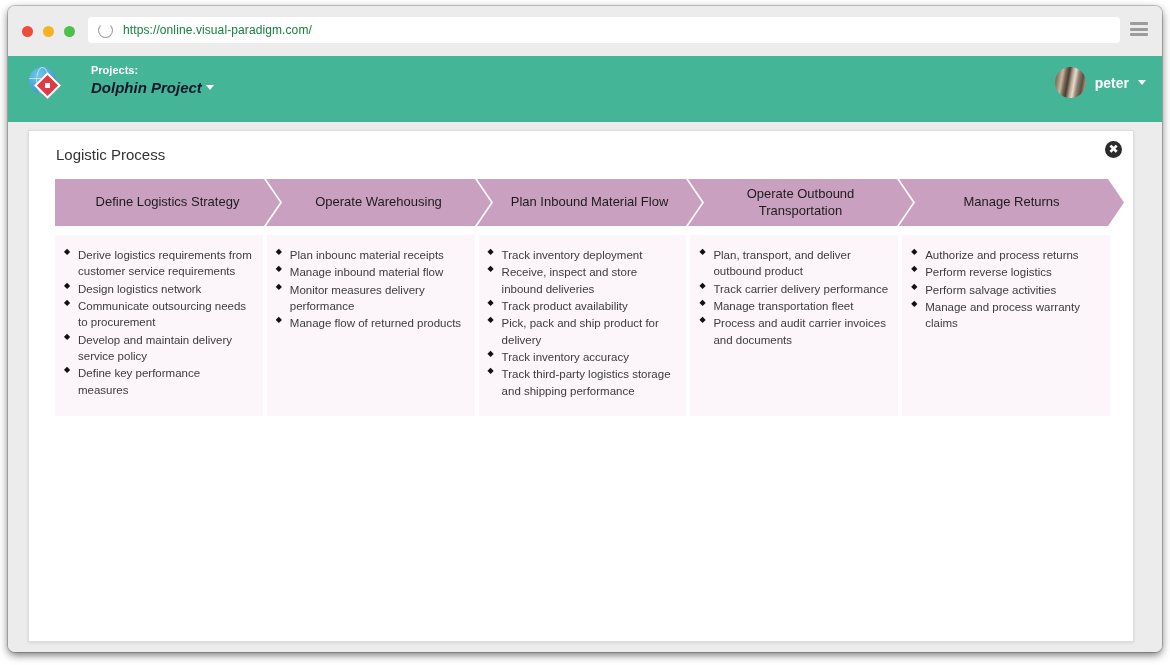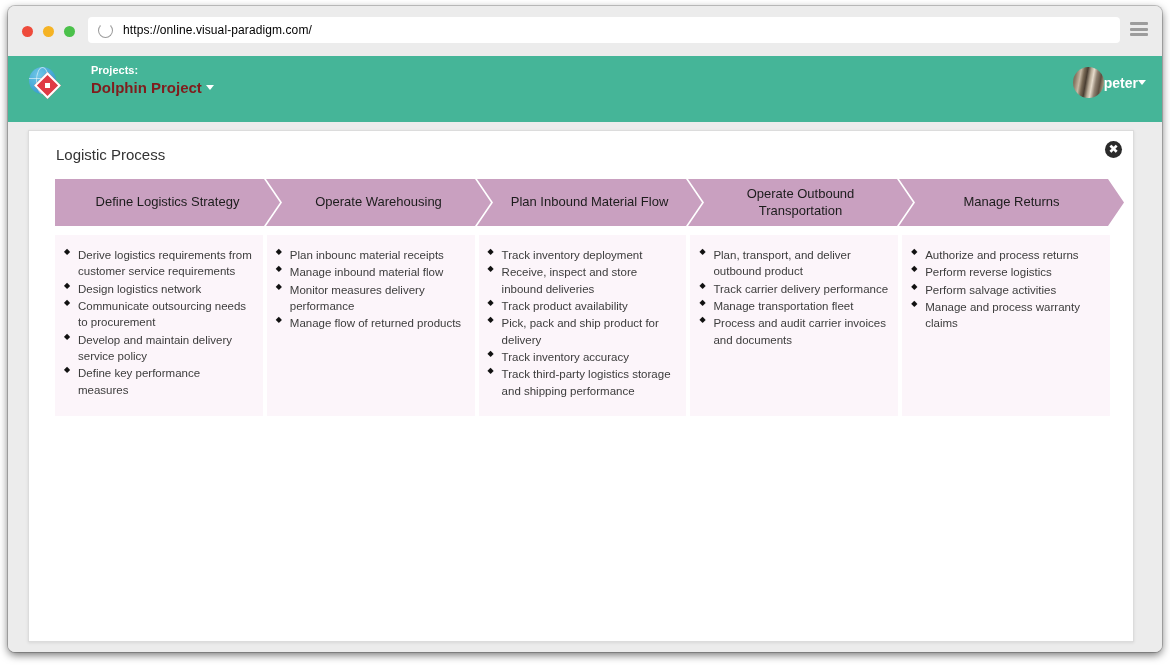--- a/index.html
+++ b/index.html
@@ -62,21 +62,21 @@
     width: 13px;
     height: 13px;
     border: 1.6px solid #9b9b9b;
     border-radius: 50%;
     border-top-color: transparent;
     flex: none;
     margin-right: 10px;
   }
   .url-text {
     font-size: 12px;
-    color: #000000;
+    color: #15803d;
     letter-spacing: .1px;
     white-space: nowrap;
   }
   .menu-icon {
     position: absolute;
     right: 14px;
     top: 16px;
     width: 18px;
     height: 14px;
     display: flex;
@@ -145,40 +145,41 @@
   }
   .project-label {
     font-size: 11px;
     color: #ffffff;
     font-weight: bold;
     display: block;
     margin-bottom: 3px;
   }
   .project-name {
     font-size: 15px;
-    color: #7f1d1d;
+    color: #0f172a;
     font-weight: bold;
     display: inline-block;
+    font-style: italic;
   }
   .project-caret {
     display: inline-block;
     margin-left: 4px;
     border-left: 4px solid transparent;
     border-right: 4px solid transparent;
     border-top: 5px solid #ffffff;
     vertical-align: 3px;
   }
 
   .user-block {
     position: absolute;
     right: 16px;
     top: 11px;
     display: flex;
     align-items: center;
-    gap: 0;
+    gap: 9px;
   }
   .avatar {
     width: 31px;
     height: 31px;
     border-radius: 50%;
     background:
       linear-gradient(100deg,
         #6d5d4c 0%, #8b7a66 12%, #c7b8a4 24%, #7a6a56 33%,
         #4a3e32 42%, #b5a793 52%, #e6dbcb 60%, #8e8070 70%,
         #5d4f40 82%, #a5957f 92%, #6b5c4b 100%);

